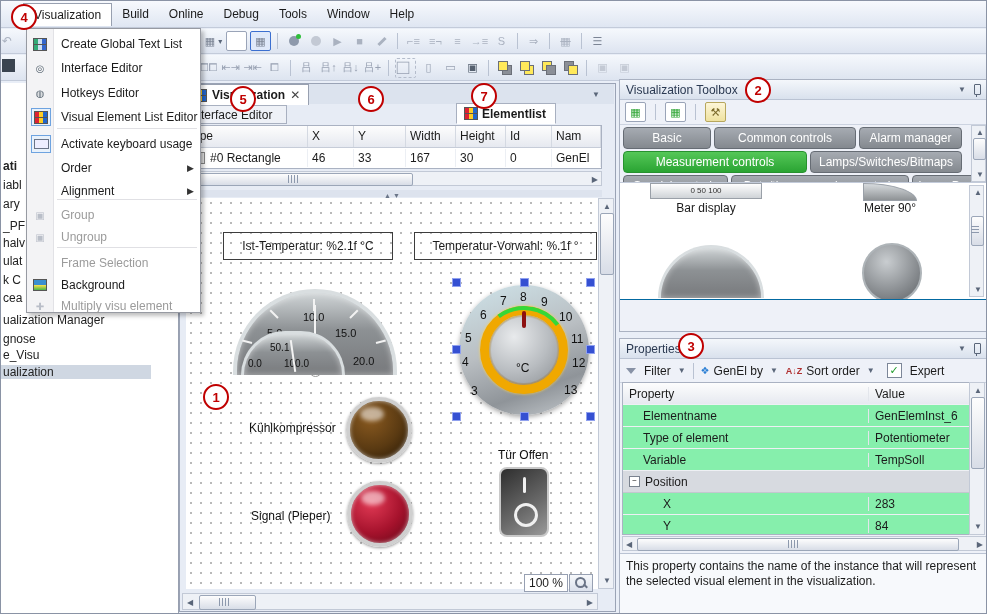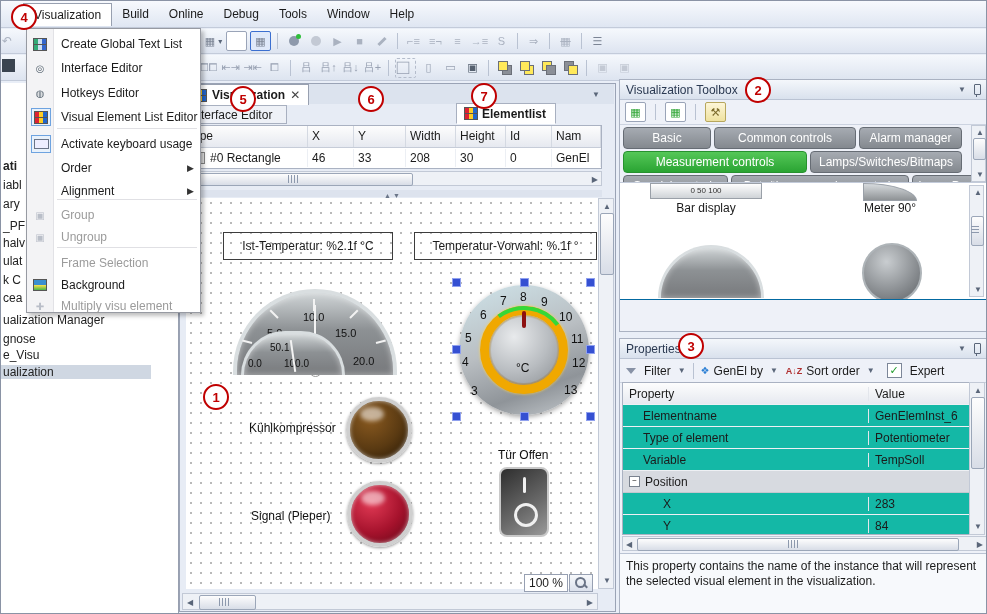--- a/index.html
+++ b/index.html
@@ -65,21 +65,21 @@
   .lamp .hi{position:absolute;left:18%;top:10%;width:40%;height:25%;background:rgba(255,255,255,.55);border-radius:50%;filter:blur(2px);}
   .caption{position:absolute;color:#111;white-space:nowrap;}
   
   .dock{left:618px;top:78px;width:369px;background:#eef1f8;border:1px solid #aab2c2;box-sizing:border-box;}
   .ptitle{height:19px;background:linear-gradient(#f4f7fb,#d9e1ed);border-bottom:1px solid #bac3d3;display:flex;align-items:center;padding:0 6px;color:#2b3a52;}
   .ptitle .sp{flex:1;}
   .pin{width:5px;height:9px;border:1px solid #5a6679;border-radius:1px;position:relative;margin-left:8px;}
   .pin:after{content:"";position:absolute;left:1px;top:9px;width:1px;height:3px;background:#5a6679;}
   .catbtn{position:absolute;height:22px;border-radius:4px;border:1px solid #666c74;background:linear-gradient(#a6abb2,#84898f);color:#fff;display:flex;align-items:center;justify-content:center;font-size:12px;box-sizing:border-box;}
   .catbtn.green{background:linear-gradient(#55c758,#2aa433);border-color:#27912f;}
-  .propgrid{position:absolute;background:#14b8a6;border:1px solid #aab2c2;box-sizing:border-box;}
+  .propgrid{position:absolute;background:#86efac;border:1px solid #aab2c2;box-sizing:border-box;}
   .prow{display:flex;height:21px;align-items:center;border-bottom:1px solid #eef0f4;}
   .prow .n{flex:1;padding-left:20px;}
   .prow .v{width:95px;border-left:1px solid #e3e6ec;padding-left:6px;}
   .prow.group{background:#d7dae0;border-bottom:1px solid #c3c7cf;}
   .expander{width:9px;height:9px;border:1px solid #7a828f;background:#fff;font-size:8px;line-height:7px;text-align:center;margin:0 5px 0 6px;}
   .callout{position:absolute;width:26px;height:26px;border-radius:50%;background:#fff;border:2px solid #c00000;color:#c00000;display:flex;align-items:center;justify-content:center;font-size:13px;font-weight:bold;z-index:60;box-sizing:border-box;}
   .chk{width:13px;height:13px;border:1px solid #7c8698;background:#fff;color:#1d9b28;font-size:11px;line-height:12px;text-align:center;margin-right:4px;}
   .funnel{width:0;height:0;border-left:5px solid transparent;border-right:5px solid transparent;border-top:6px solid #8892a6;display:inline-block;margin-right:4px;}
   .mag{position:relative;width:12px;height:12px;display:inline-block;}
   .mag i{position:absolute;left:0;top:0;width:7px;height:7px;border:2px solid #6a7487;border-radius:50%;}
@@ -228,21 +228,21 @@
       <div style="width:46px;">Id</div>
       <div style="flex:1;">Nam</div>
     </div>
     <div class="erow">
       <div style="width:125px;display:flex;align-items:center;gap:5px;">
           <span style="width:16px;height:10px;background:linear-gradient(90deg,#222,#eee);border:1px solid #888;"></span>
           <span>#0 Rectangle</span>
         </div>
       <div style="width:46px;">46</div>
       <div style="width:52px;">33</div>
-      <div style="width:50px;">208</div>
+      <div style="width:50px;">167</div>
       <div style="width:50px;">30</div>
       <div style="width:46px;">0</div>
       <div style="flex:1;">GenEl</div>
     </div>
   </div>
 
   <div class="abs scrollh" style="left:181px;top:170px;width:420px;height:15px;">
     <span class="thumb" style="left:8px;top:1px;width:220px;height:11px;"></span>
     <span class="grip" style="left:105px;top:3px;"></span>
     <span class="sarrow" style="right:3px;top:3px;">▶</span>

